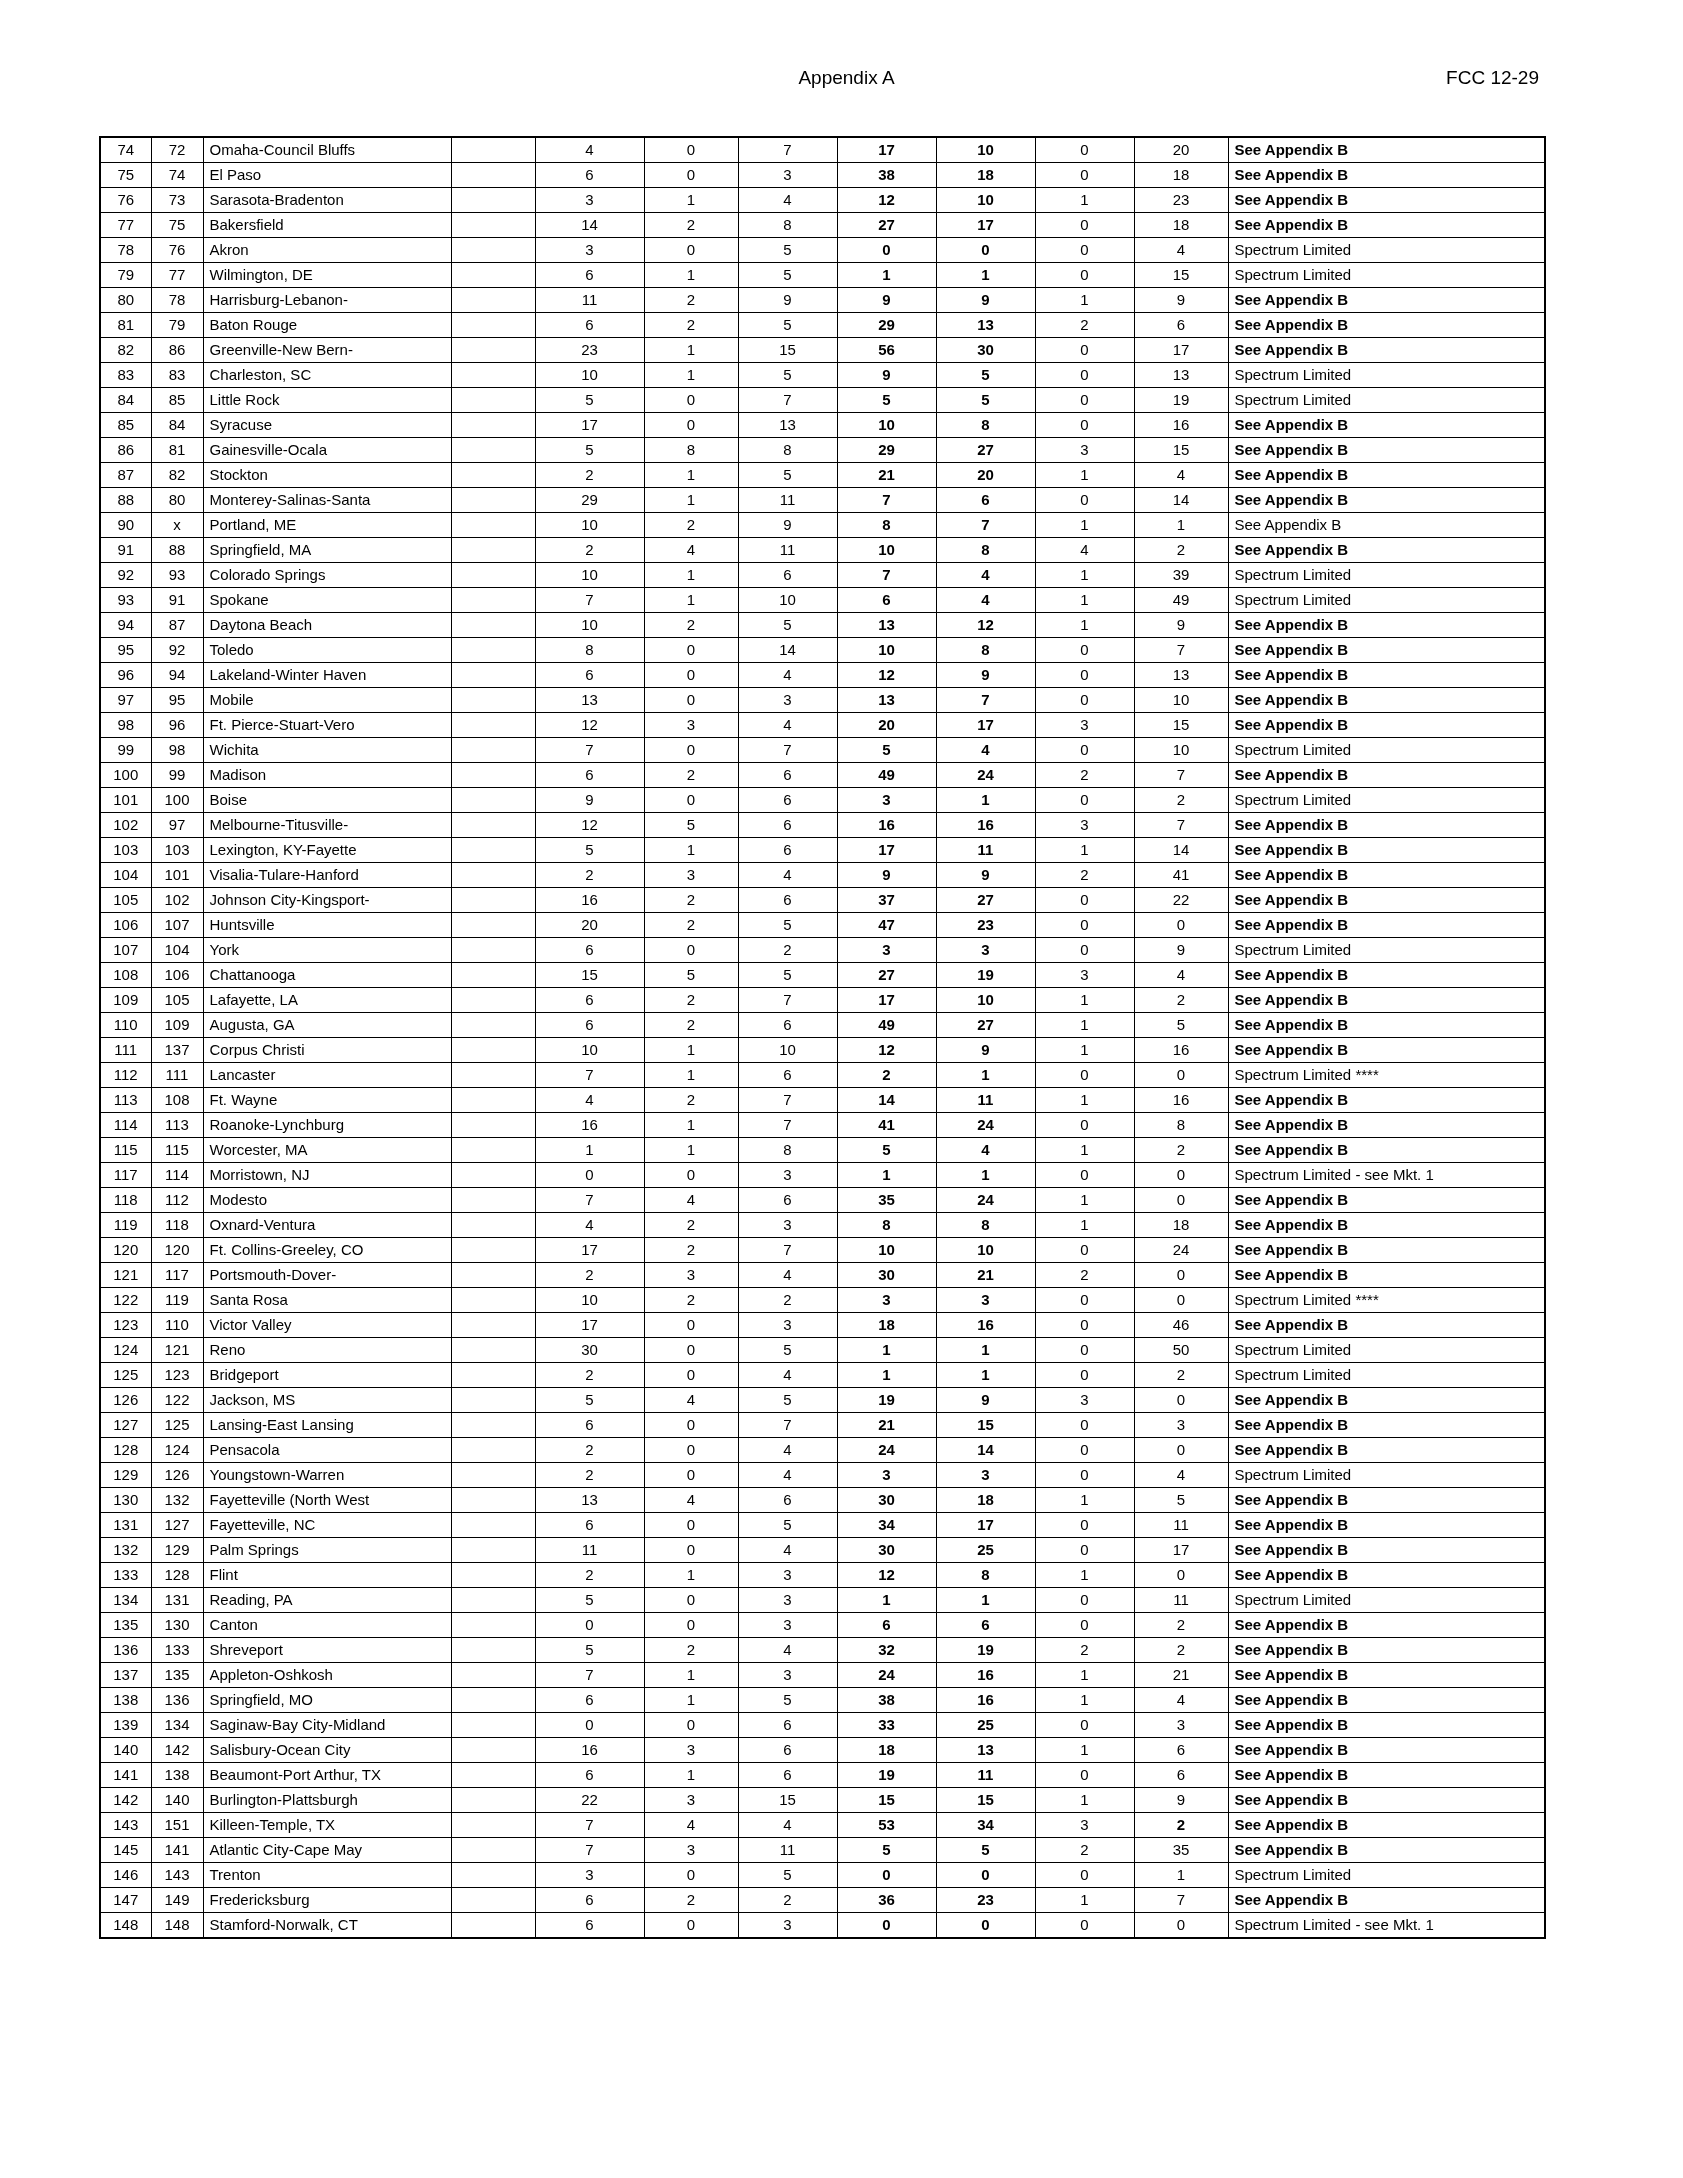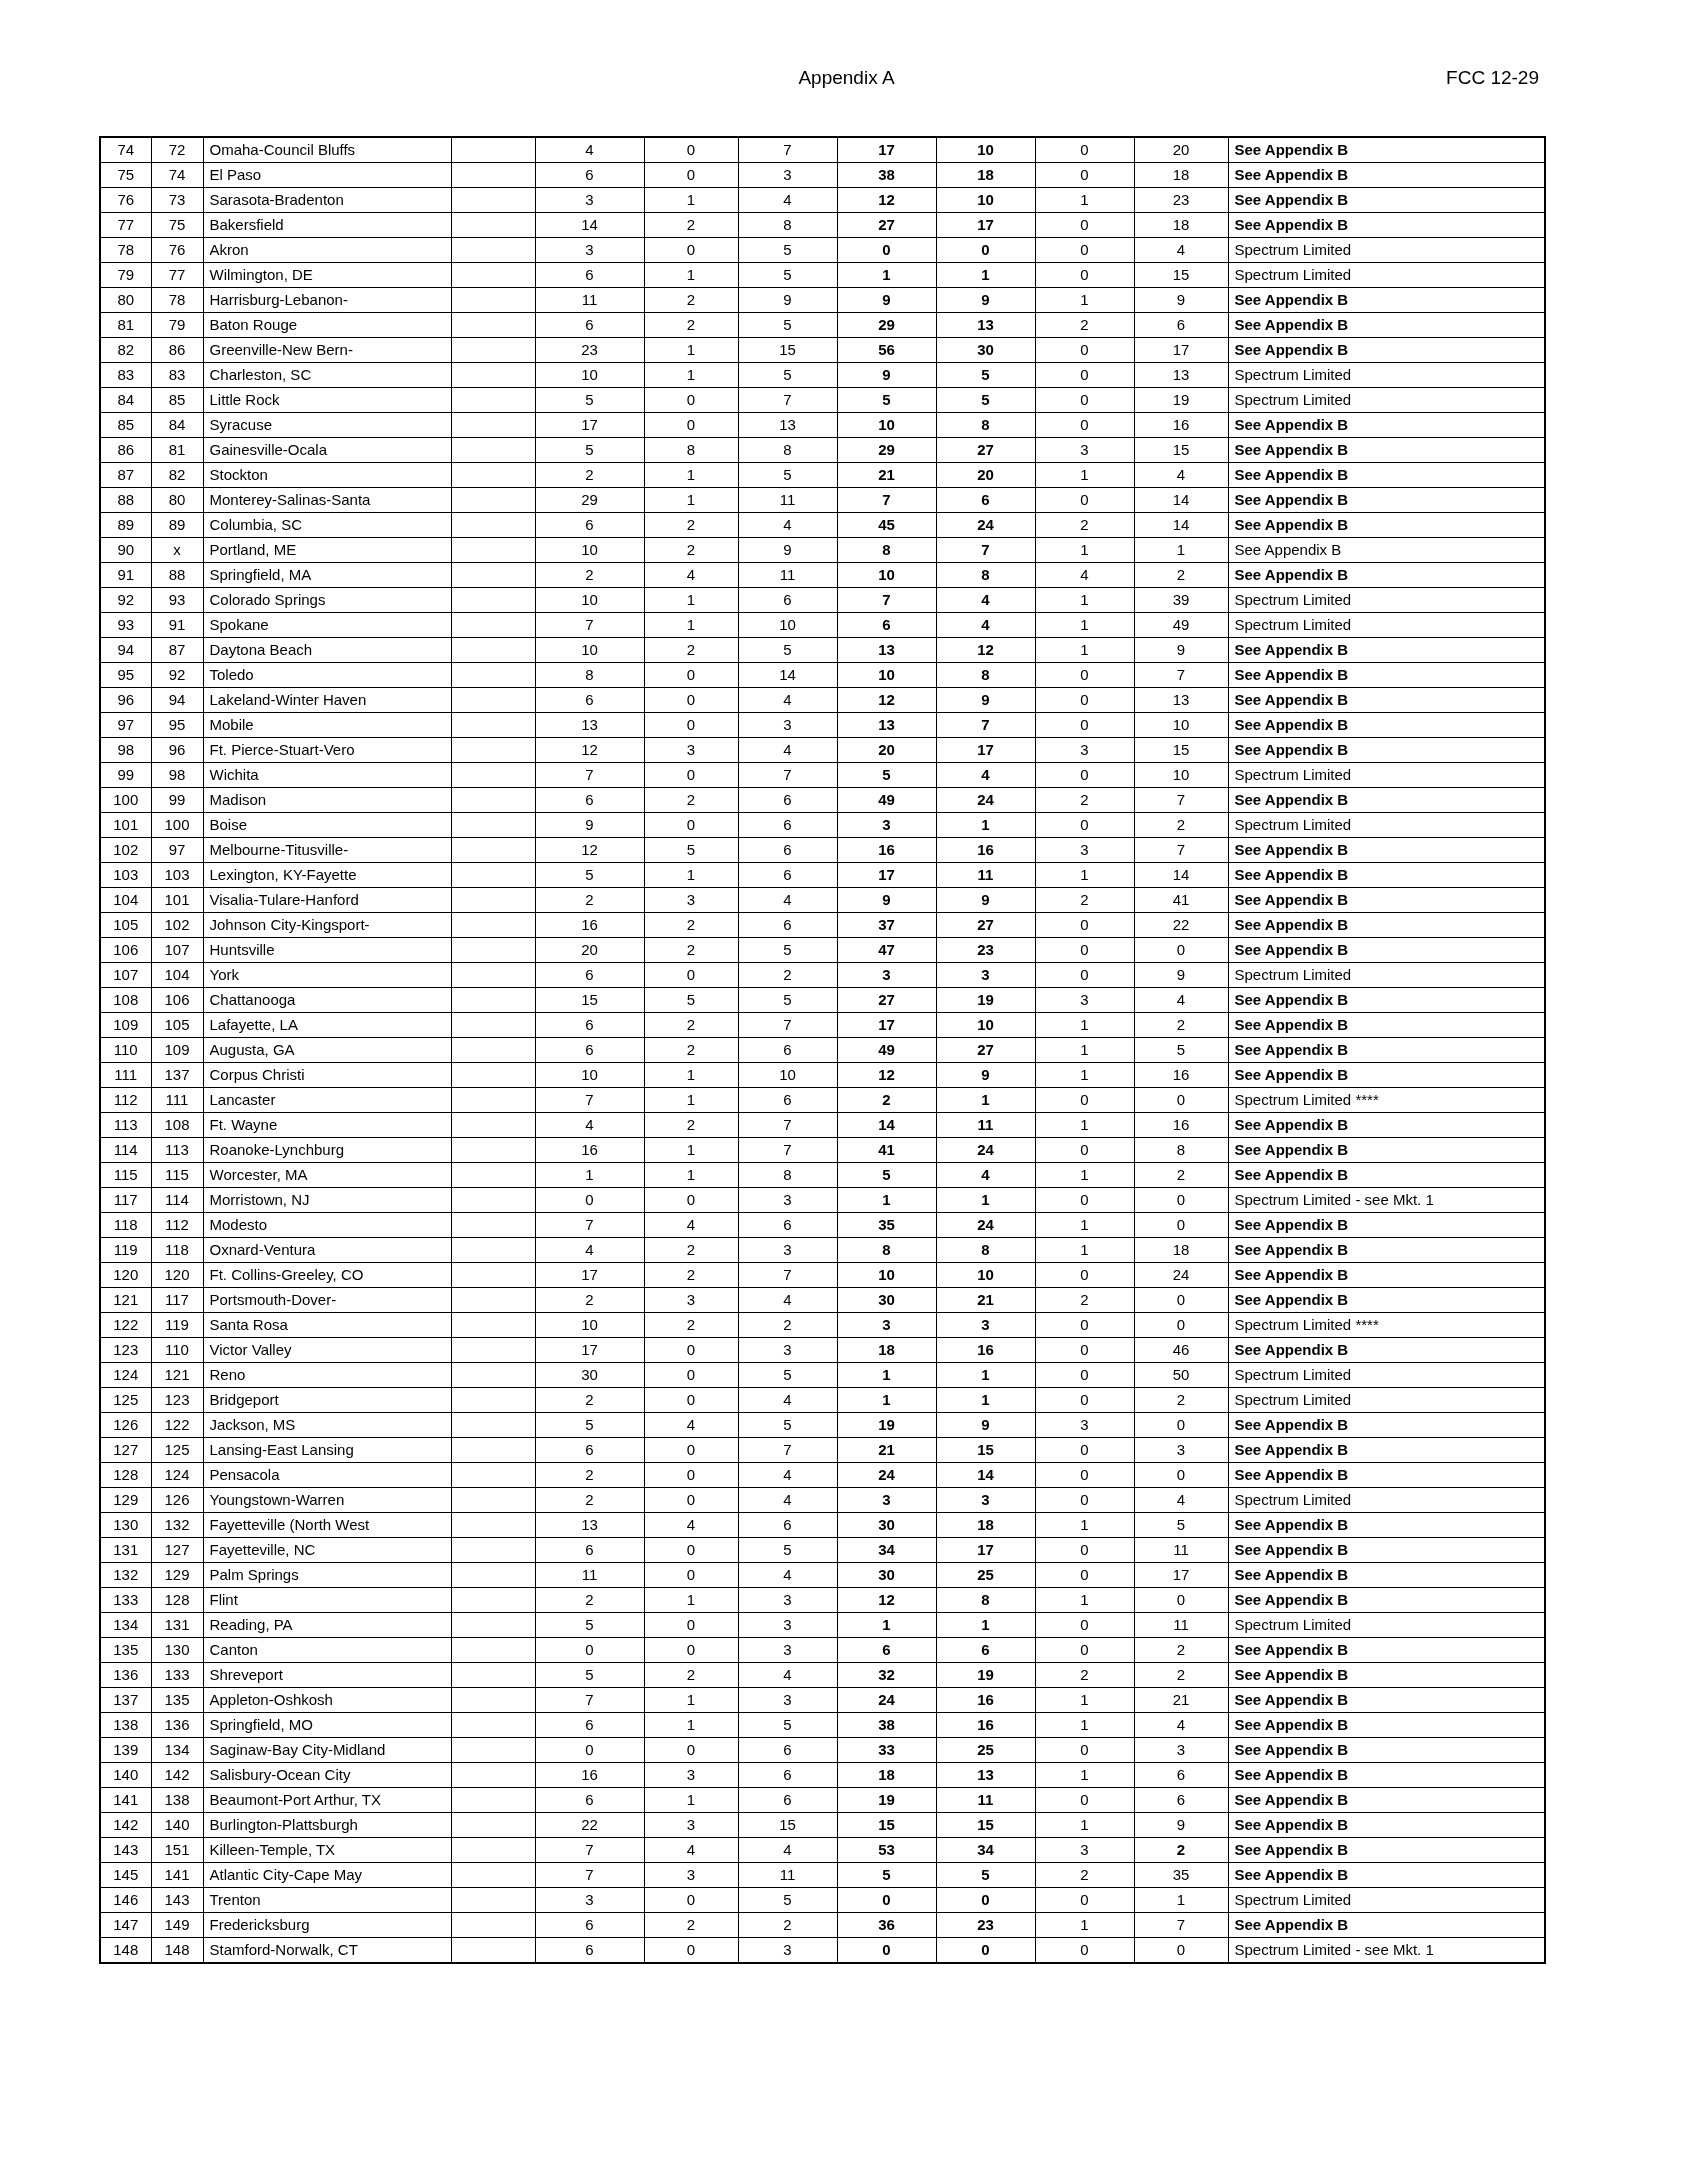--- a/index.html
+++ b/index.html
@@ -292,34 +292,20 @@
           <td class="c">29</td>
           <td class="c">1</td>
           <td class="c">11</td>
           <td class="c b">7</td>
           <td class="c b">6</td>
           <td class="c">0</td>
           <td class="c">14</td>
           <td class="status blue">See Appendix B</td>
         </tr>
         <tr>
-          <td class="c">89</td>
-          <td class="c">89</td>
-          <td class="market">Columbia, SC</td>
-          <td class="c"></td>
-          <td class="c">6</td>
-          <td class="c">2</td>
-          <td class="c">4</td>
-          <td class="c b">45</td>
-          <td class="c b">24</td>
-          <td class="c">2</td>
-          <td class="c">14</td>
-          <td class="status blue">See Appendix B</td>
-        </tr>
-        <tr>
           <td class="c">90</td>
           <td class="c">x</td>
           <td class="market">Portland, ME</td>
           <td class="c"></td>
           <td class="c">10</td>
           <td class="c">2</td>
           <td class="c">9</td>
           <td class="c b">8</td>
           <td class="c b">7</td>
           <td class="c">1</td>

